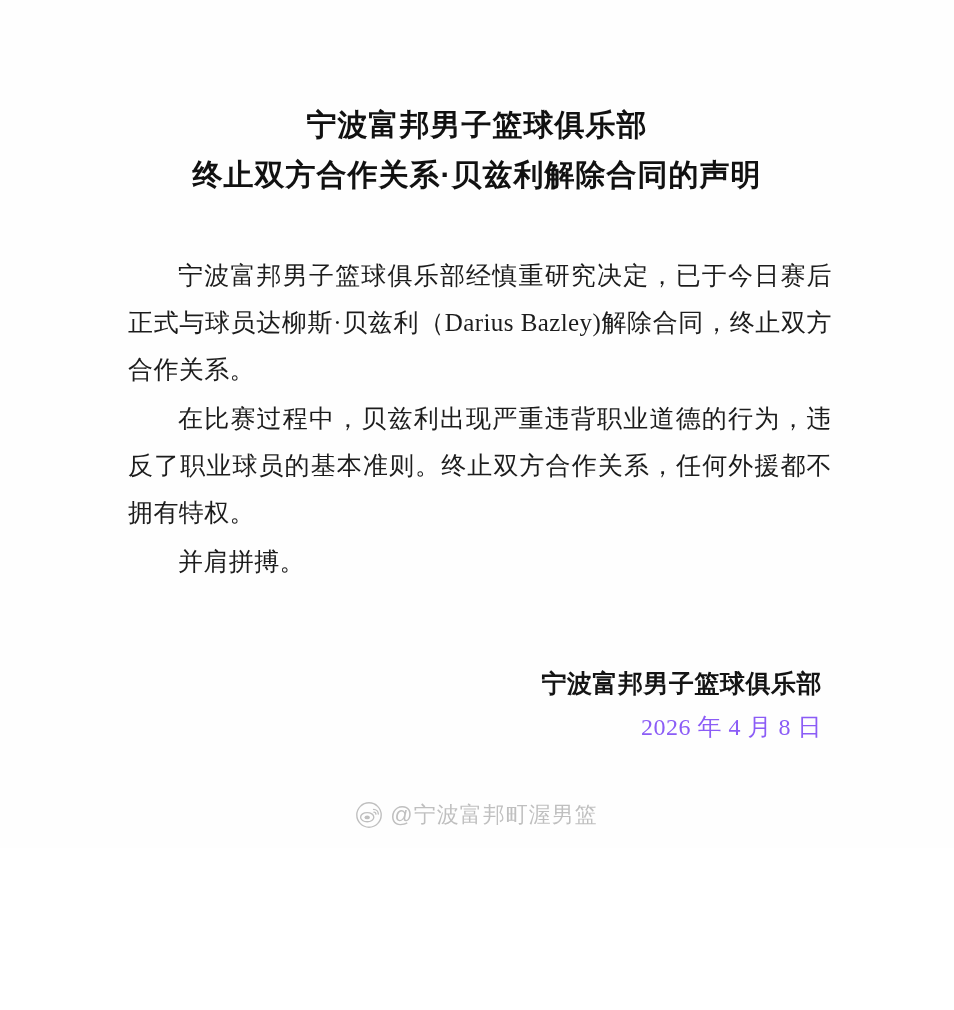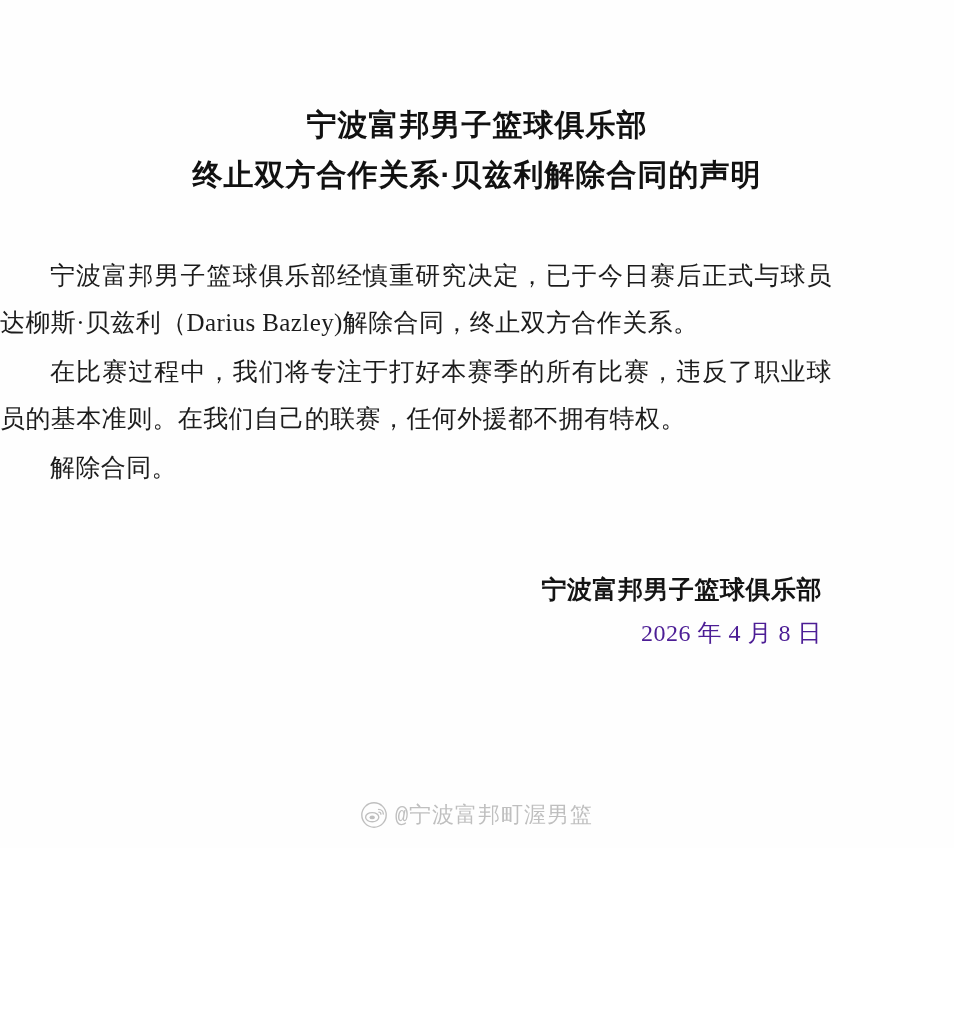--- a/index.html
+++ b/index.html
@@ -30,20 +30,21 @@
   .title-line {
     font-family: "Liberation Sans", "DejaVu Sans", sans-serif;
     font-weight: bold;
     font-size: 30px;
     line-height: 50px;
     letter-spacing: 1px;
     color: #111111;
   }
   .body-block {
     margin-top: 52px;
+    padding-left: 128px;
     padding-right: 122px;
   }
   .para {
     font-size: 25px;
     line-height: 47px;
     text-align: justify;
     text-justify: inter-ideograph;
     text-indent: 2em;
     margin: 0 0 2px 0;
     color: #1c1c1c;
@@ -58,21 +59,21 @@
     font-family: "Liberation Sans", "DejaVu Sans", sans-serif;
     font-weight: bold;
     font-size: 25px;
     line-height: 40px;
     color: #141414;
     letter-spacing: 0.5px;
   }
   .sign-date {
     font-size: 24px;
     line-height: 48px;
-    color: #4c1d95;
+    color: #8b5cf6;
     letter-spacing: 0.5px;
     padding-left: 38px;
   }
   .watermark {
     position: absolute;
     left: 0;
     right: 0;
     bottom: 18px;
     display: flex;
     align-items: center;
@@ -81,40 +82,40 @@
     opacity: 0.62;
   }
   .wb-logo {
     width: 26px;
     height: 26px;
     position: relative;
     flex: 0 0 auto;
   }
   .wb-logo svg { display: block; }
   .wm-text {
-    font-family: Liberation Mono, monospace;
+    font-family: Liberation Sans, sans-serif;
     font-size: 22px;
     color: #9a9a9a;
     letter-spacing: 1px;
   }
 </style>
 </head>
 <body>
 
 <div class="page">
 
   <div class="title-block">
     <div class="title-line">宁波富邦男子篮球俱乐部</div>
     <div class="title-line">终止双方合作关系·贝兹利解除合同的声明</div>
   </div>
 
   <div class="body-block">
     <p class="para">宁波富邦男子篮球俱乐部经慎重研究决定，已于今日赛后正式与球员达柳斯·贝兹利（Darius Bazley)解除合同，终止双方合作关系。</p>
-    <p class="para">在比赛过程中，我们将专注于打好本赛季的所有比赛，违反了职业球员的基本准则。在我们自己的联赛，任何外援都不拥有特权。</p>
-    <p class="para">解除合同。</p>
+    <p class="para">在比赛过程中，贝兹利出现严重违背职业道德的行为，违反了职业球员的基本准则。终止双方合作关系，任何外援都不拥有特权。</p>
+    <p class="para">并肩拼搏。</p>
   </div>
 
   <div class="signature-block">
     <div class="sign-org">宁波富邦男子篮球俱乐部</div>
     <div class="sign-date">2026 年 4 月 8 日</div>
   </div>
 
   <div class="watermark">
     <span class="wb-logo">
       <svg width="26" height="26" viewBox="0 0 26 26" aria-hidden="true">

